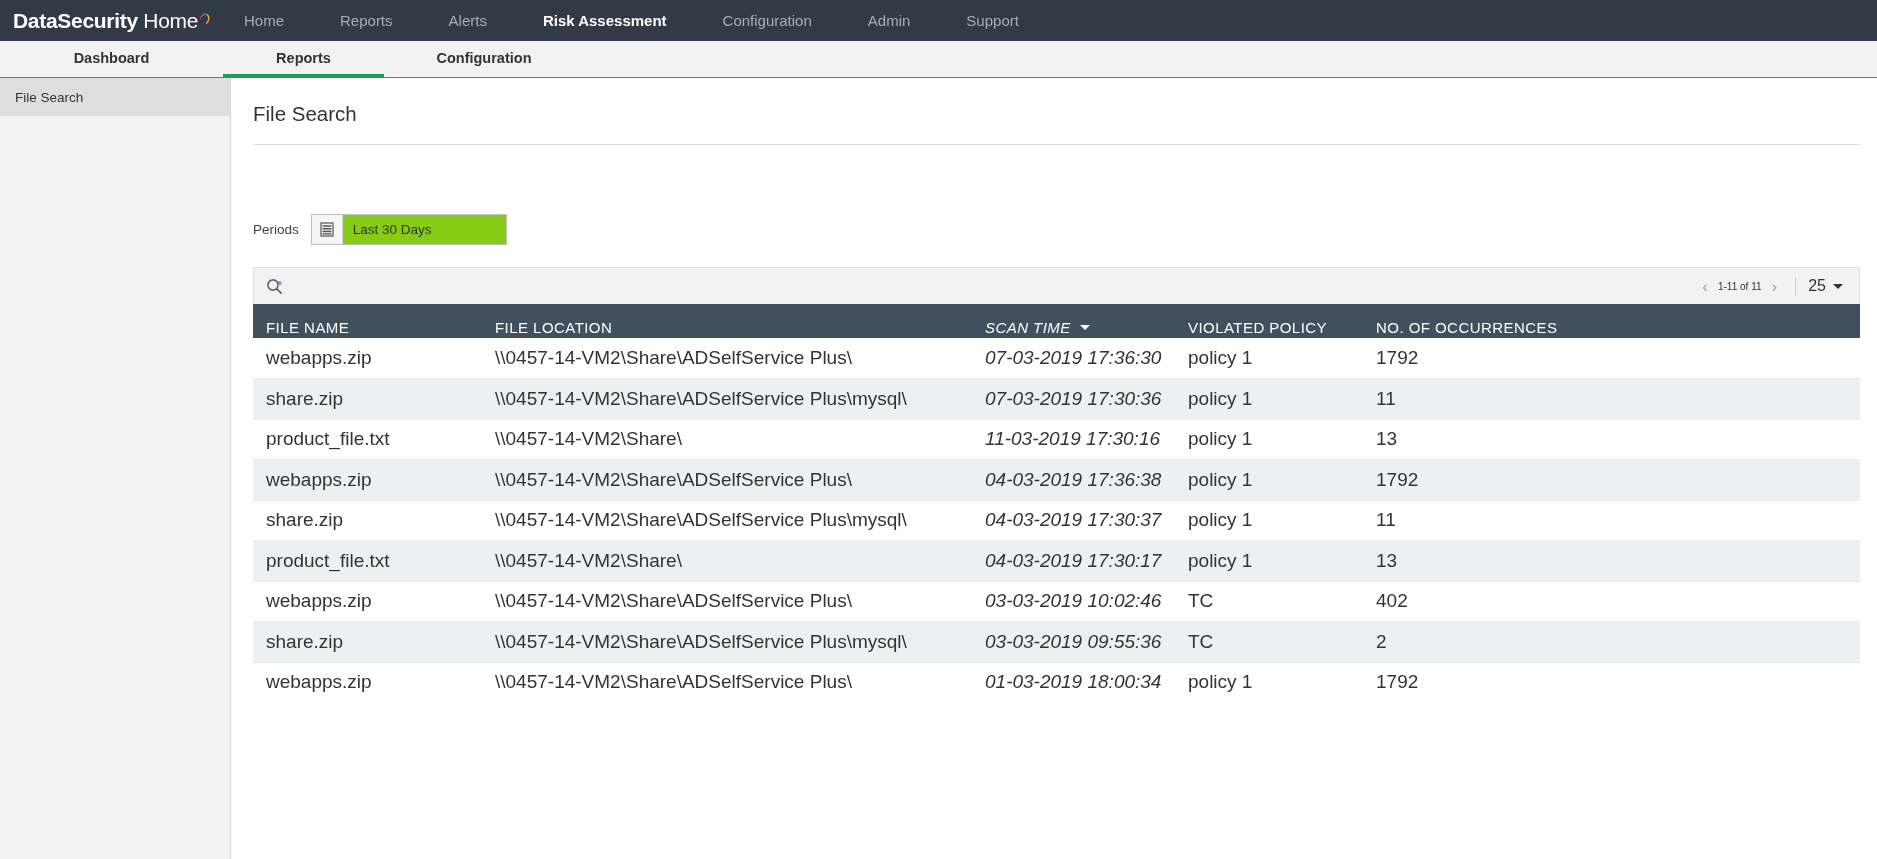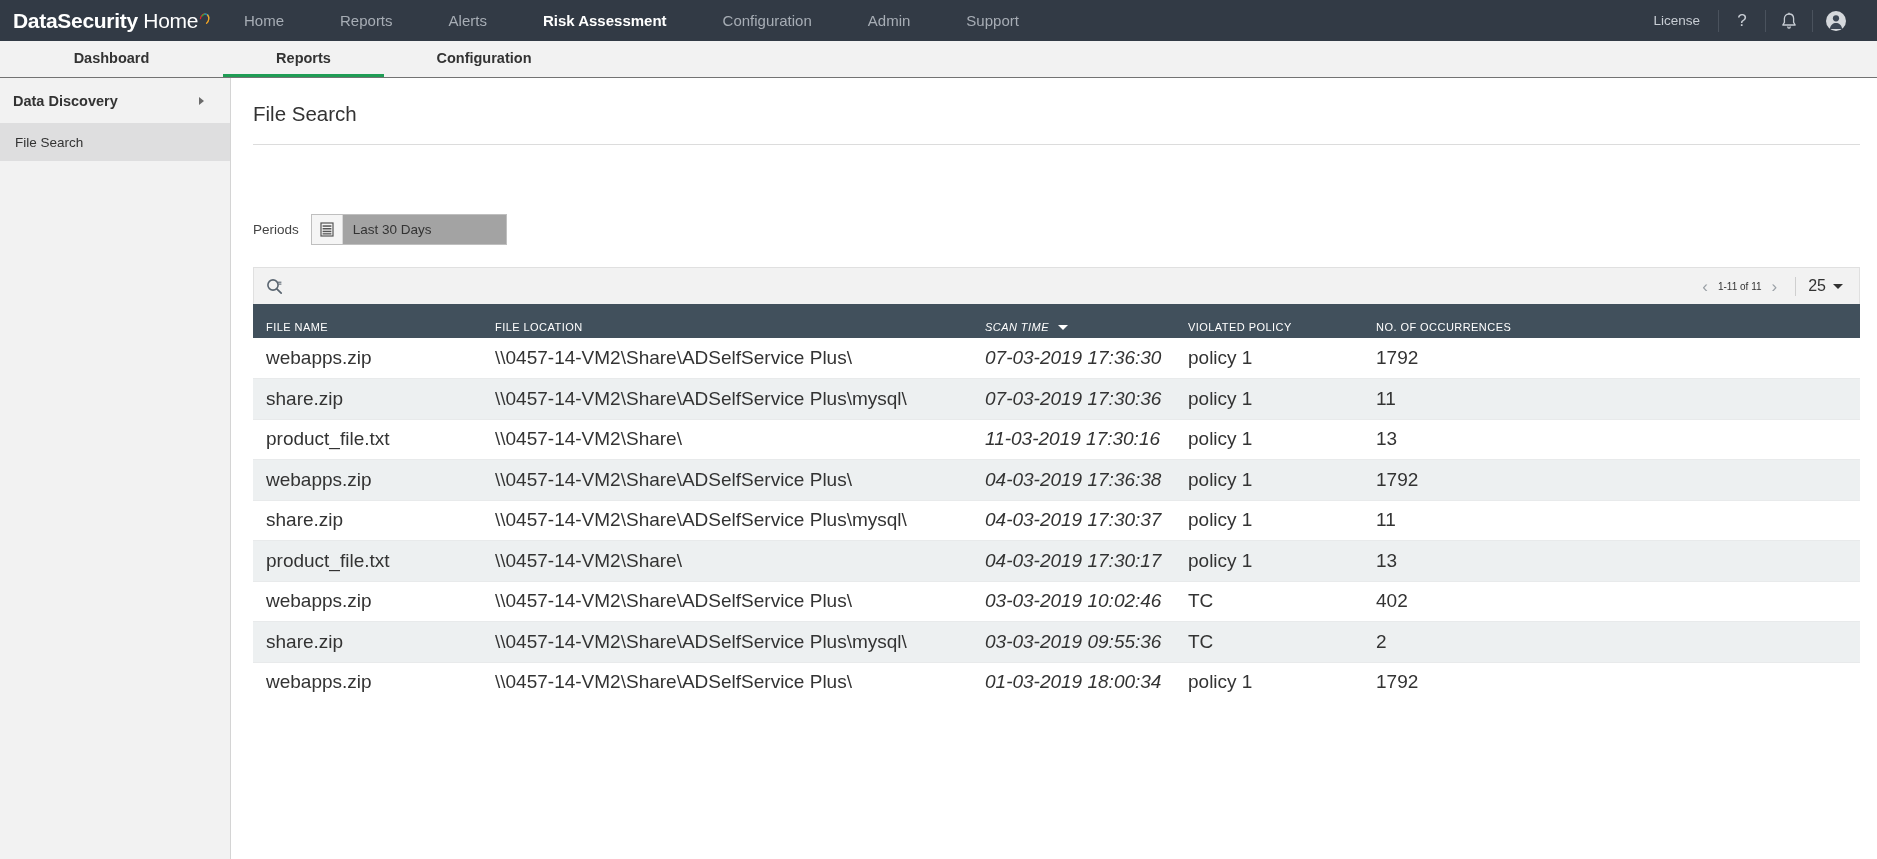--- a/index.html
+++ b/index.html
@@ -191,21 +191,21 @@
   }
   .filter-label {
     font-size: 13.5px;
     color: #444444;
     margin-right: 12px;
   }
   .period-control {
     display: flex;
     align-items: stretch;
     border: 1px solid #bfbfbf;
-    background: #a3a3a3;
+    background: #84cc16;
     height: 31px;
     width: 196px;
   }
   .period-icon-box {
     width: 31px;
     background: #f5f5f5;
     border-right: 1px solid #d8d8d8;
     display: flex;
     align-items: center;
     justify-content: center;
@@ -274,21 +274,21 @@
 
   
   table.grid {
     width: 100%;
     border-collapse: collapse;
     table-layout: fixed;
   }
   table.grid thead th {
     background: #41505c;
     color: #ffffff;
-    font-size: 11px;
+    font-size: 15px;
     font-weight: normal;
     letter-spacing: 0.45px;
     text-align: left;
     height: 34px;
     padding: 12px 0 0 13px;
     white-space: nowrap;
   }
   th .th-inner {
     display: flex;
     align-items: center;
@@ -342,58 +342,31 @@
   <div class="topnav-menu">
     <div class="topnav-item">Home</div>
     <div class="topnav-item">Reports</div>
     <div class="topnav-item">Alerts</div>
     <div class="topnav-item active">Risk Assessment</div>
     <div class="topnav-item">Configuration</div>
     <div class="topnav-item">Admin</div>
     <div class="topnav-item">Support</div>
   </div>
 
-  <div class="topnav-right">
-    <div class="license-link">License</div>
-    <div class="tn-sep"></div>
-    <div class="tn-icon">
-      <span class="help-glyph">?</span>
-    </div>
-    <div class="tn-sep"></div>
-    <div class="tn-icon">
-      <svg width="16" height="18" viewBox="0 0 16 18">
-        <path d="M8 2 C11 2 12.6 4 12.6 6.6 L12.6 10.4 L14.2 13 L1.8 13 L3.4 10.4 L3.4 6.6 C3.4 4 5 2 8 2 Z" fill="none" stroke="#c8cdd4" stroke-width="1.3" stroke-linejoin="round"></path>
-        <path d="M6.6 14.5 C6.9 15.7 7.4 16.2 8 16.2 C8.6 16.2 9.1 15.7 9.4 14.5" fill="none" stroke="#c8cdd4" stroke-width="1.3"></path>
-        <rect x="7.3" y="0.6" width="1.4" height="1.8" rx="0.7" fill="#c8cdd4"></rect>
-      </svg>
-    </div>
-    <div class="tn-sep"></div>
-    <div class="tn-icon">
-      <svg width="22" height="22" viewBox="0 0 22 22">
-        <circle cx="11" cy="11" r="10" fill="#d5d8dc"></circle>
-        <circle cx="11" cy="8.3" r="3.1" fill="#3c4654"></circle>
-        <path d="M4.8 19 C5.5 14.7 8.1 13 11 13 C13.9 13 16.5 14.7 17.2 19 Z" fill="#3c4654"></path>
-      </svg>
-    </div>
-  </div>
 </div>
 
 <div class="subnav">
   <div class="subnav-item si-dash">Dashboard</div>
   <div class="subnav-item si-rep active">Reports</div>
   <div class="subnav-item si-conf">Configuration</div>
 </div>
 
 <div class="layout">
 
   <div class="sidebar">
-    <div class="sb-group">
-      <span>Data Discovery</span>
-      <span class="sb-arrow"></span>
-    </div>
     <div class="sb-item active">
       <span>File Search</span>
     </div>
   </div>
 
   <div class="main">
 
     <div class="page-title">File Search</div>
     <div class="title-rule"></div>
 

